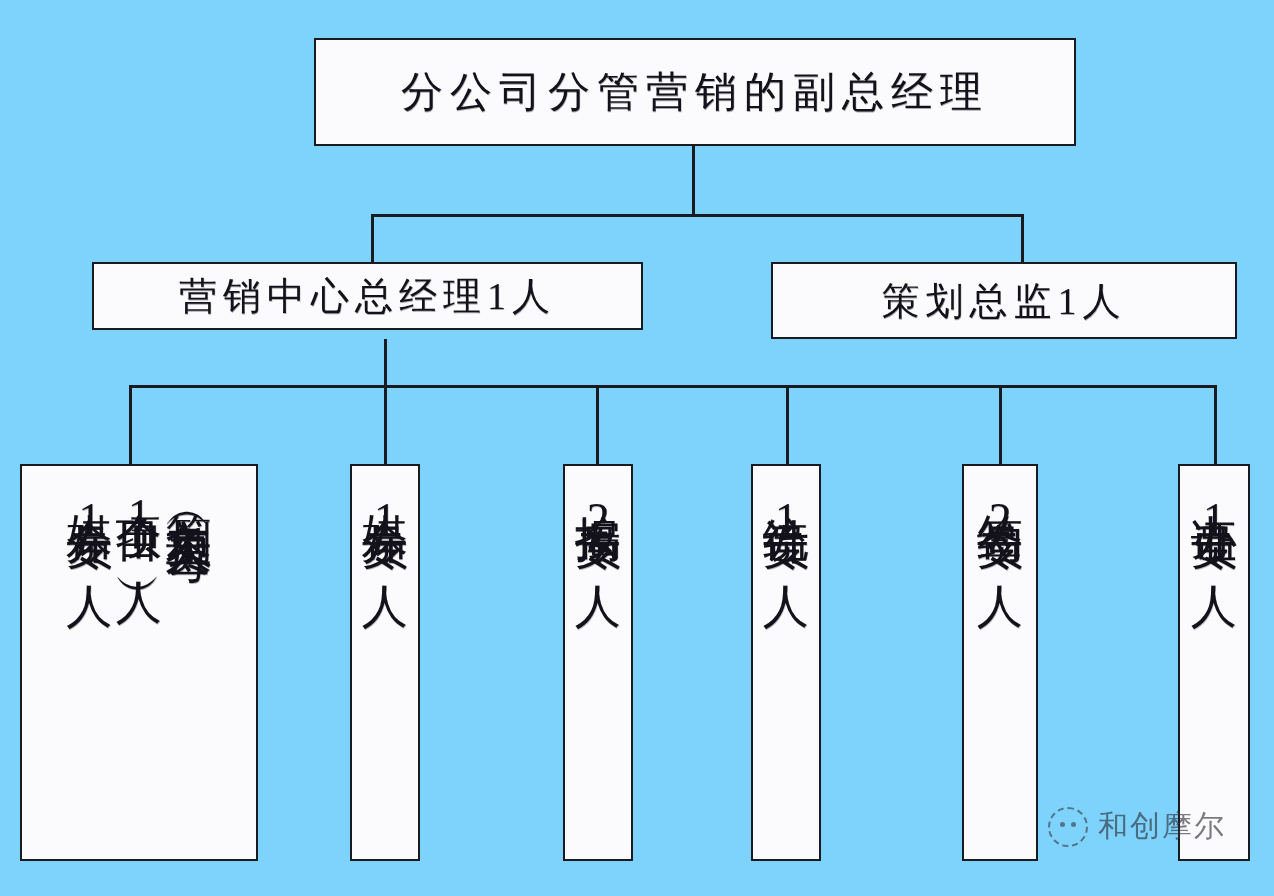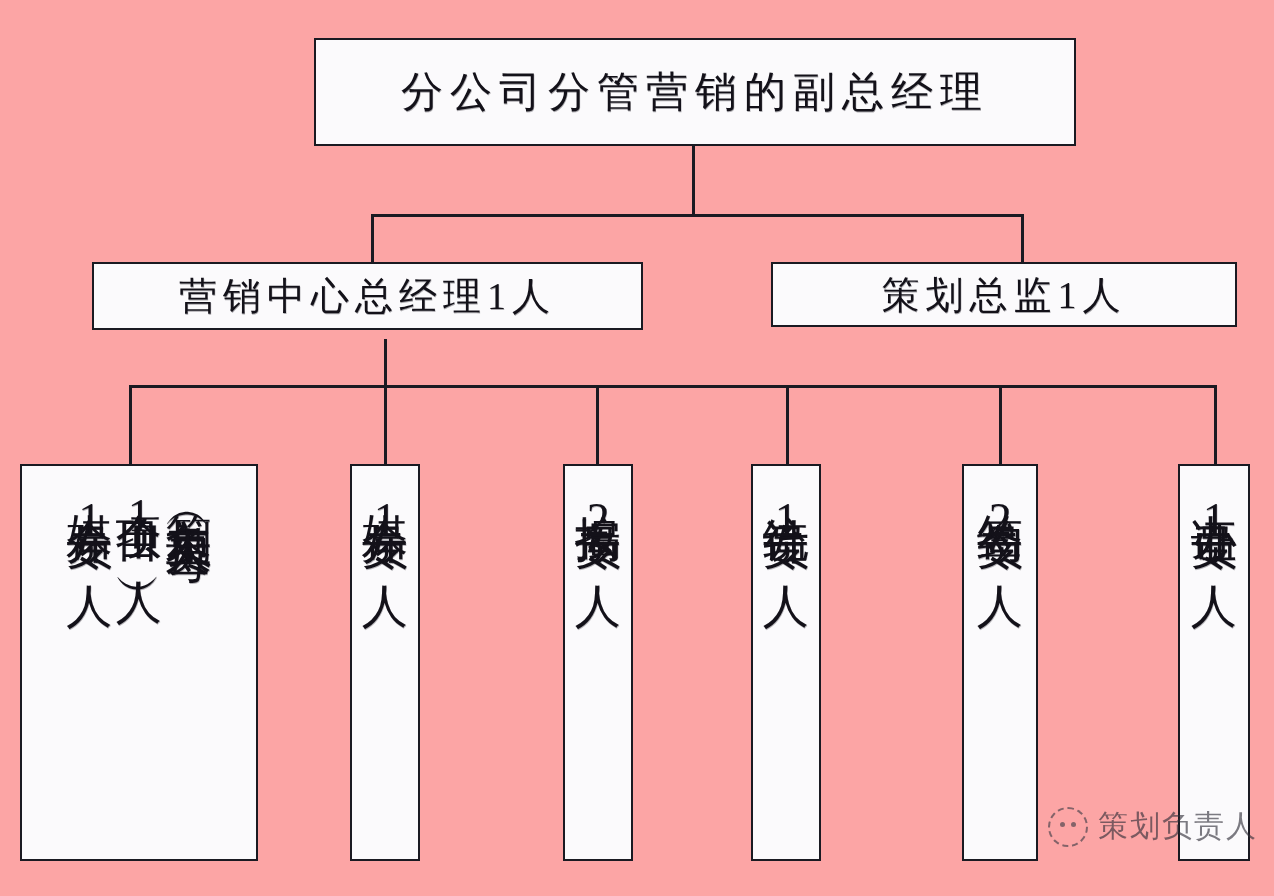--- a/index.html
+++ b/index.html
@@ -5,21 +5,21 @@
 <style>
   html, body {
     margin: 0;
     padding: 0;
     background: #ffffff;
   }
   #chart-root {
     position: relative;
     width: 1274px;
     height: 896px;
-    background: #fca5a5;
+    background: #7dd3fc;
     font-family: "Liberation Serif", "DejaVu Serif", serif;
     overflow: hidden;
     color: #15131a;
   }
 
   
   .node {
     position: absolute;
     box-sizing: border-box;
     background: #fbfafc;
@@ -121,21 +121,21 @@
   <div class="conn h" style="left:371px; top:214px; width:653px;"></div>
 
   <div class="conn v" style="left:371px; top:214px; height:50px;"></div>
 
   <div class="conn v" style="left:1021px; top:214px; height:50px;"></div>
 
   <div class="node" style="left:92px; top:262px; width:551px; height:68px;">
     <span class="label-h">营销中心总经理1人</span>
   </div>
 
-  <div class="node" style="left:771px; top:262px; width:466px; height:65px;">
+  <div class="node" style="left:771px; top:262px; width:466px; height:77px;">
     <span class="label-h">策划总监1人</span>
   </div>
 
   <div class="conn v" style="left:384px; top:339px; height:48px;"></div>
 
   <div class="conn h" style="left:129px; top:385px; width:1086px;"></div>
 
   <div class="conn v" style="left:129px; top:385px; height:80px;"></div>
   <div class="conn v" style="left:384px; top:385px; height:80px;"></div>
   <div class="conn v" style="left:596px; top:385px; height:80px;"></div>
@@ -176,16 +176,16 @@
   </div>
 
   <div class="node" style="left:1178px; top:464px; width:72px; height:397px;">
     <div class="vwrap">
       <span class="label-v">办证专员1人</span>
     </div>
   </div>
 
   <div id="watermark" style="left:1048px; top:806px;">
     <span class="wm-logo"></span>
-    <span class="wm-text">策划负责人</span>
+    <span class="wm-text">和创摩尔</span>
   </div>
 
 </div>
 
 </body></html>

